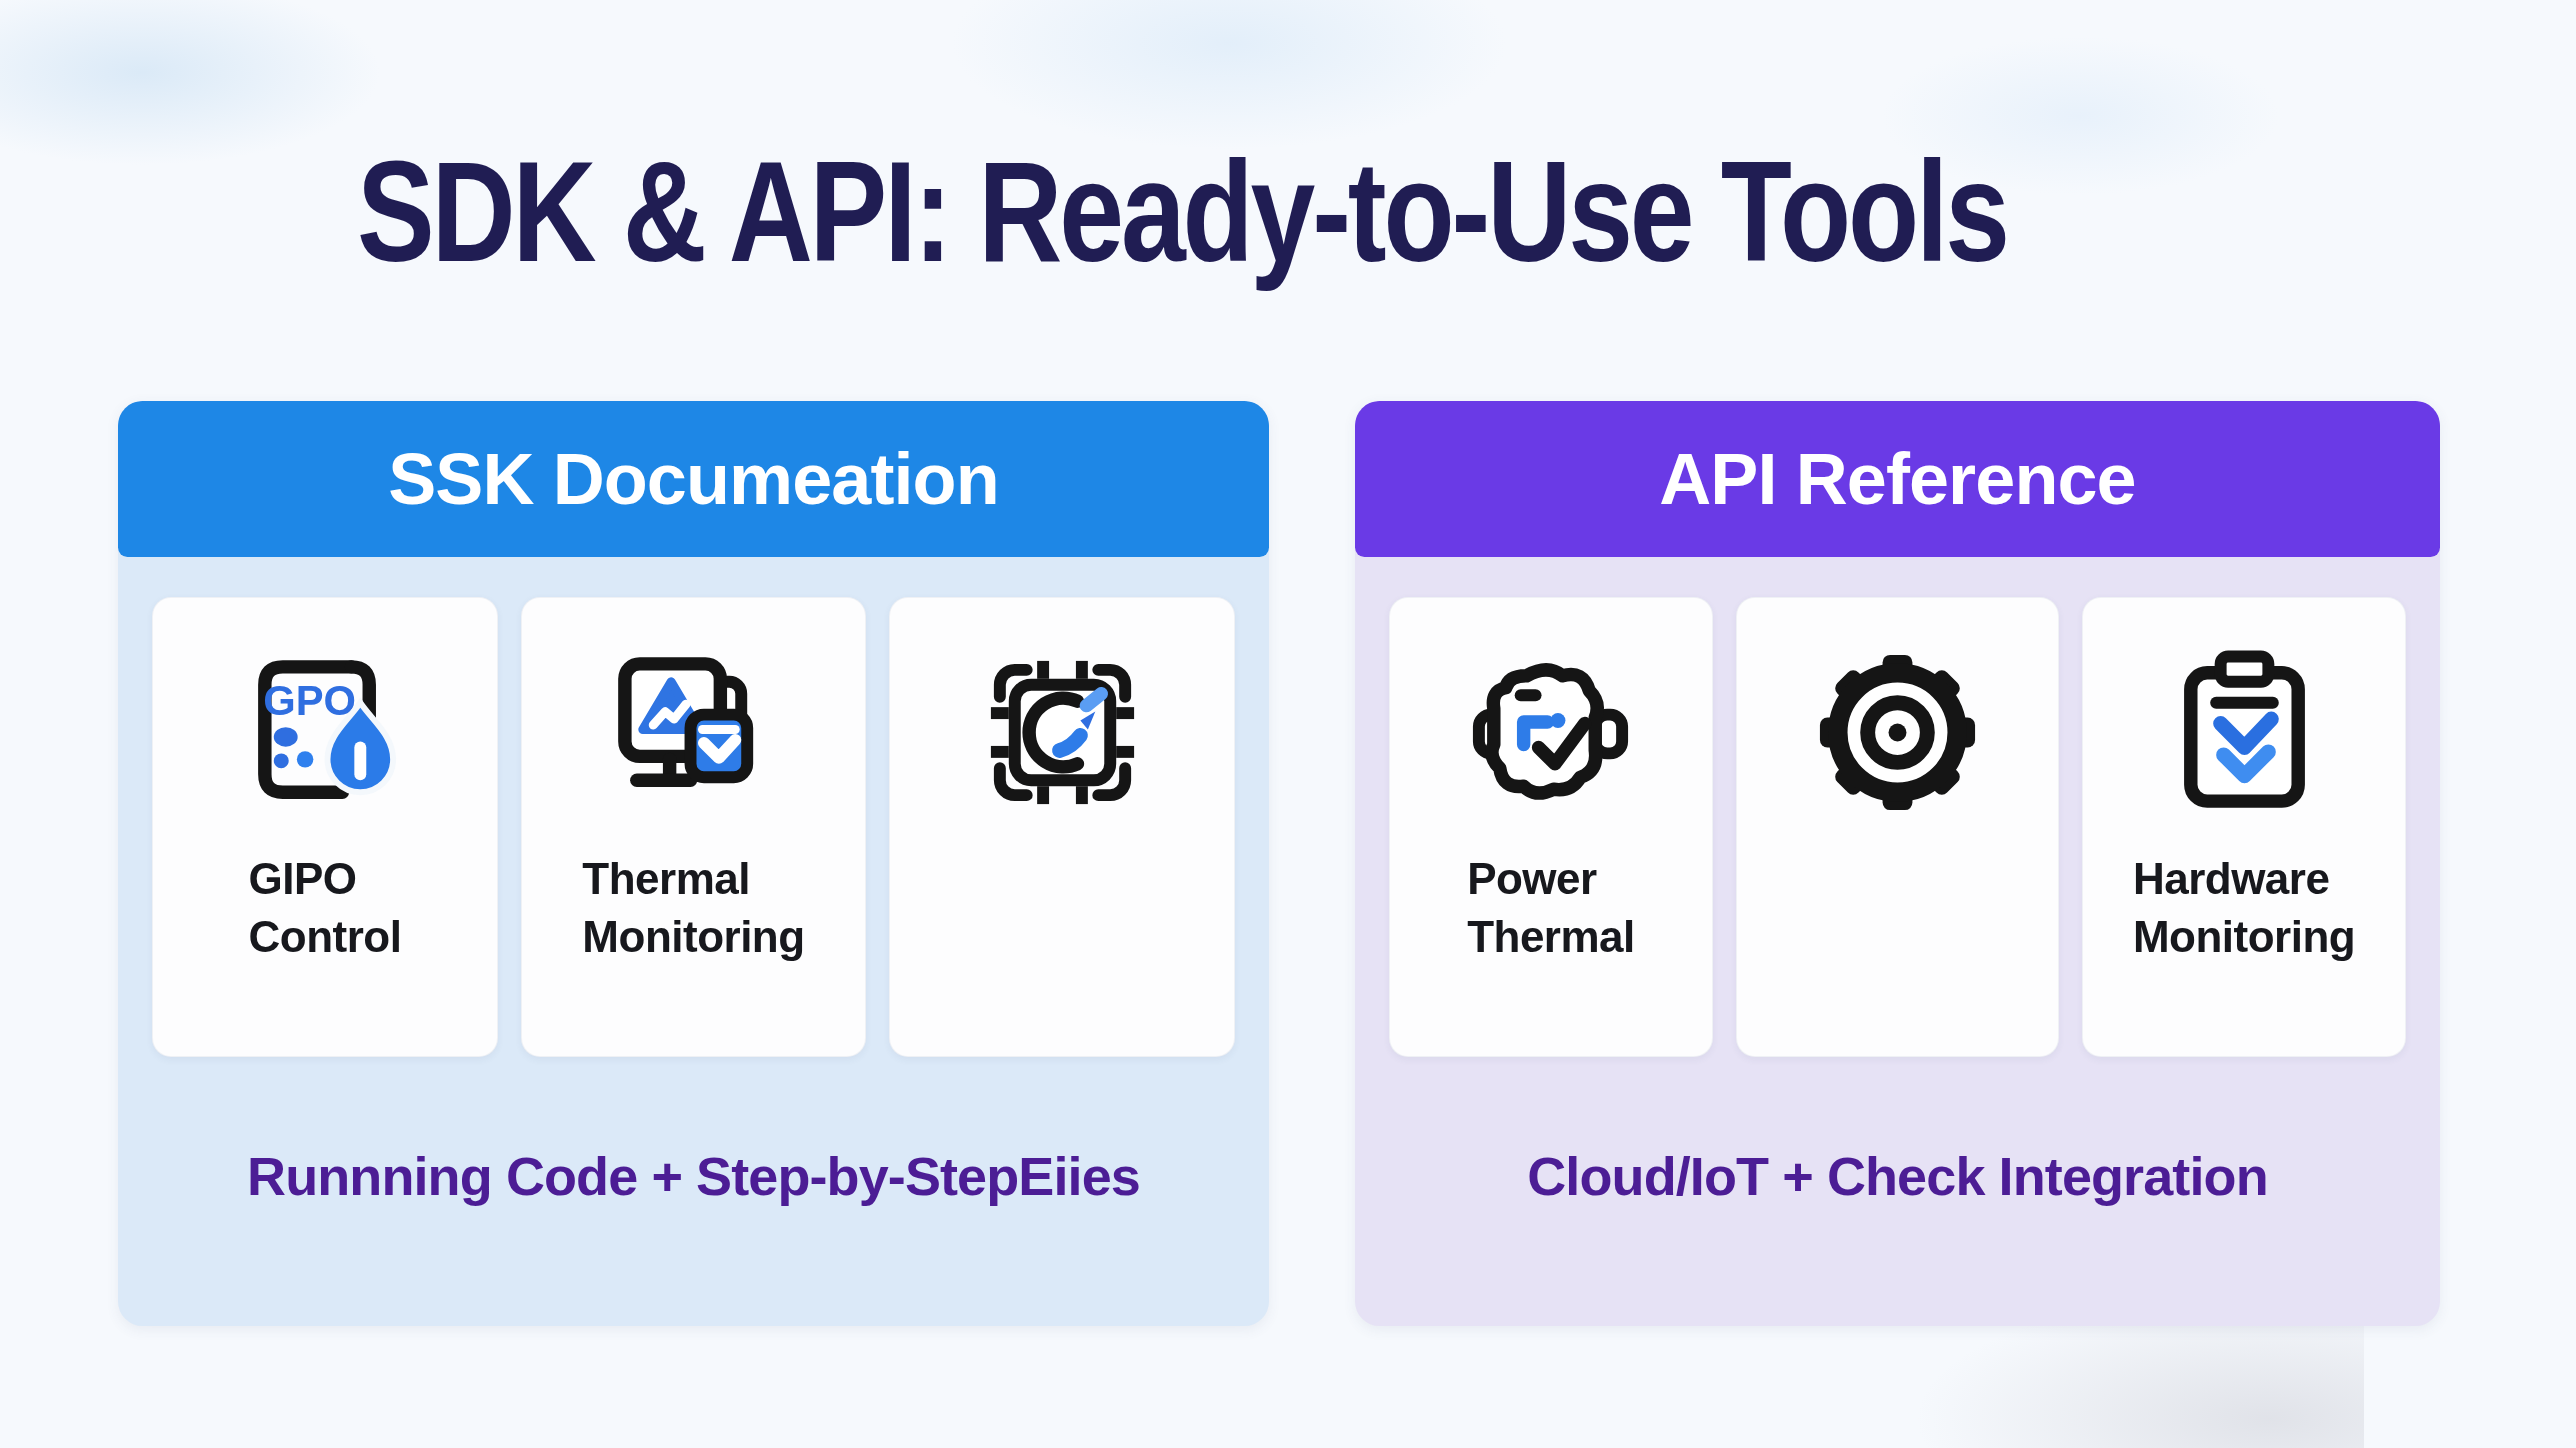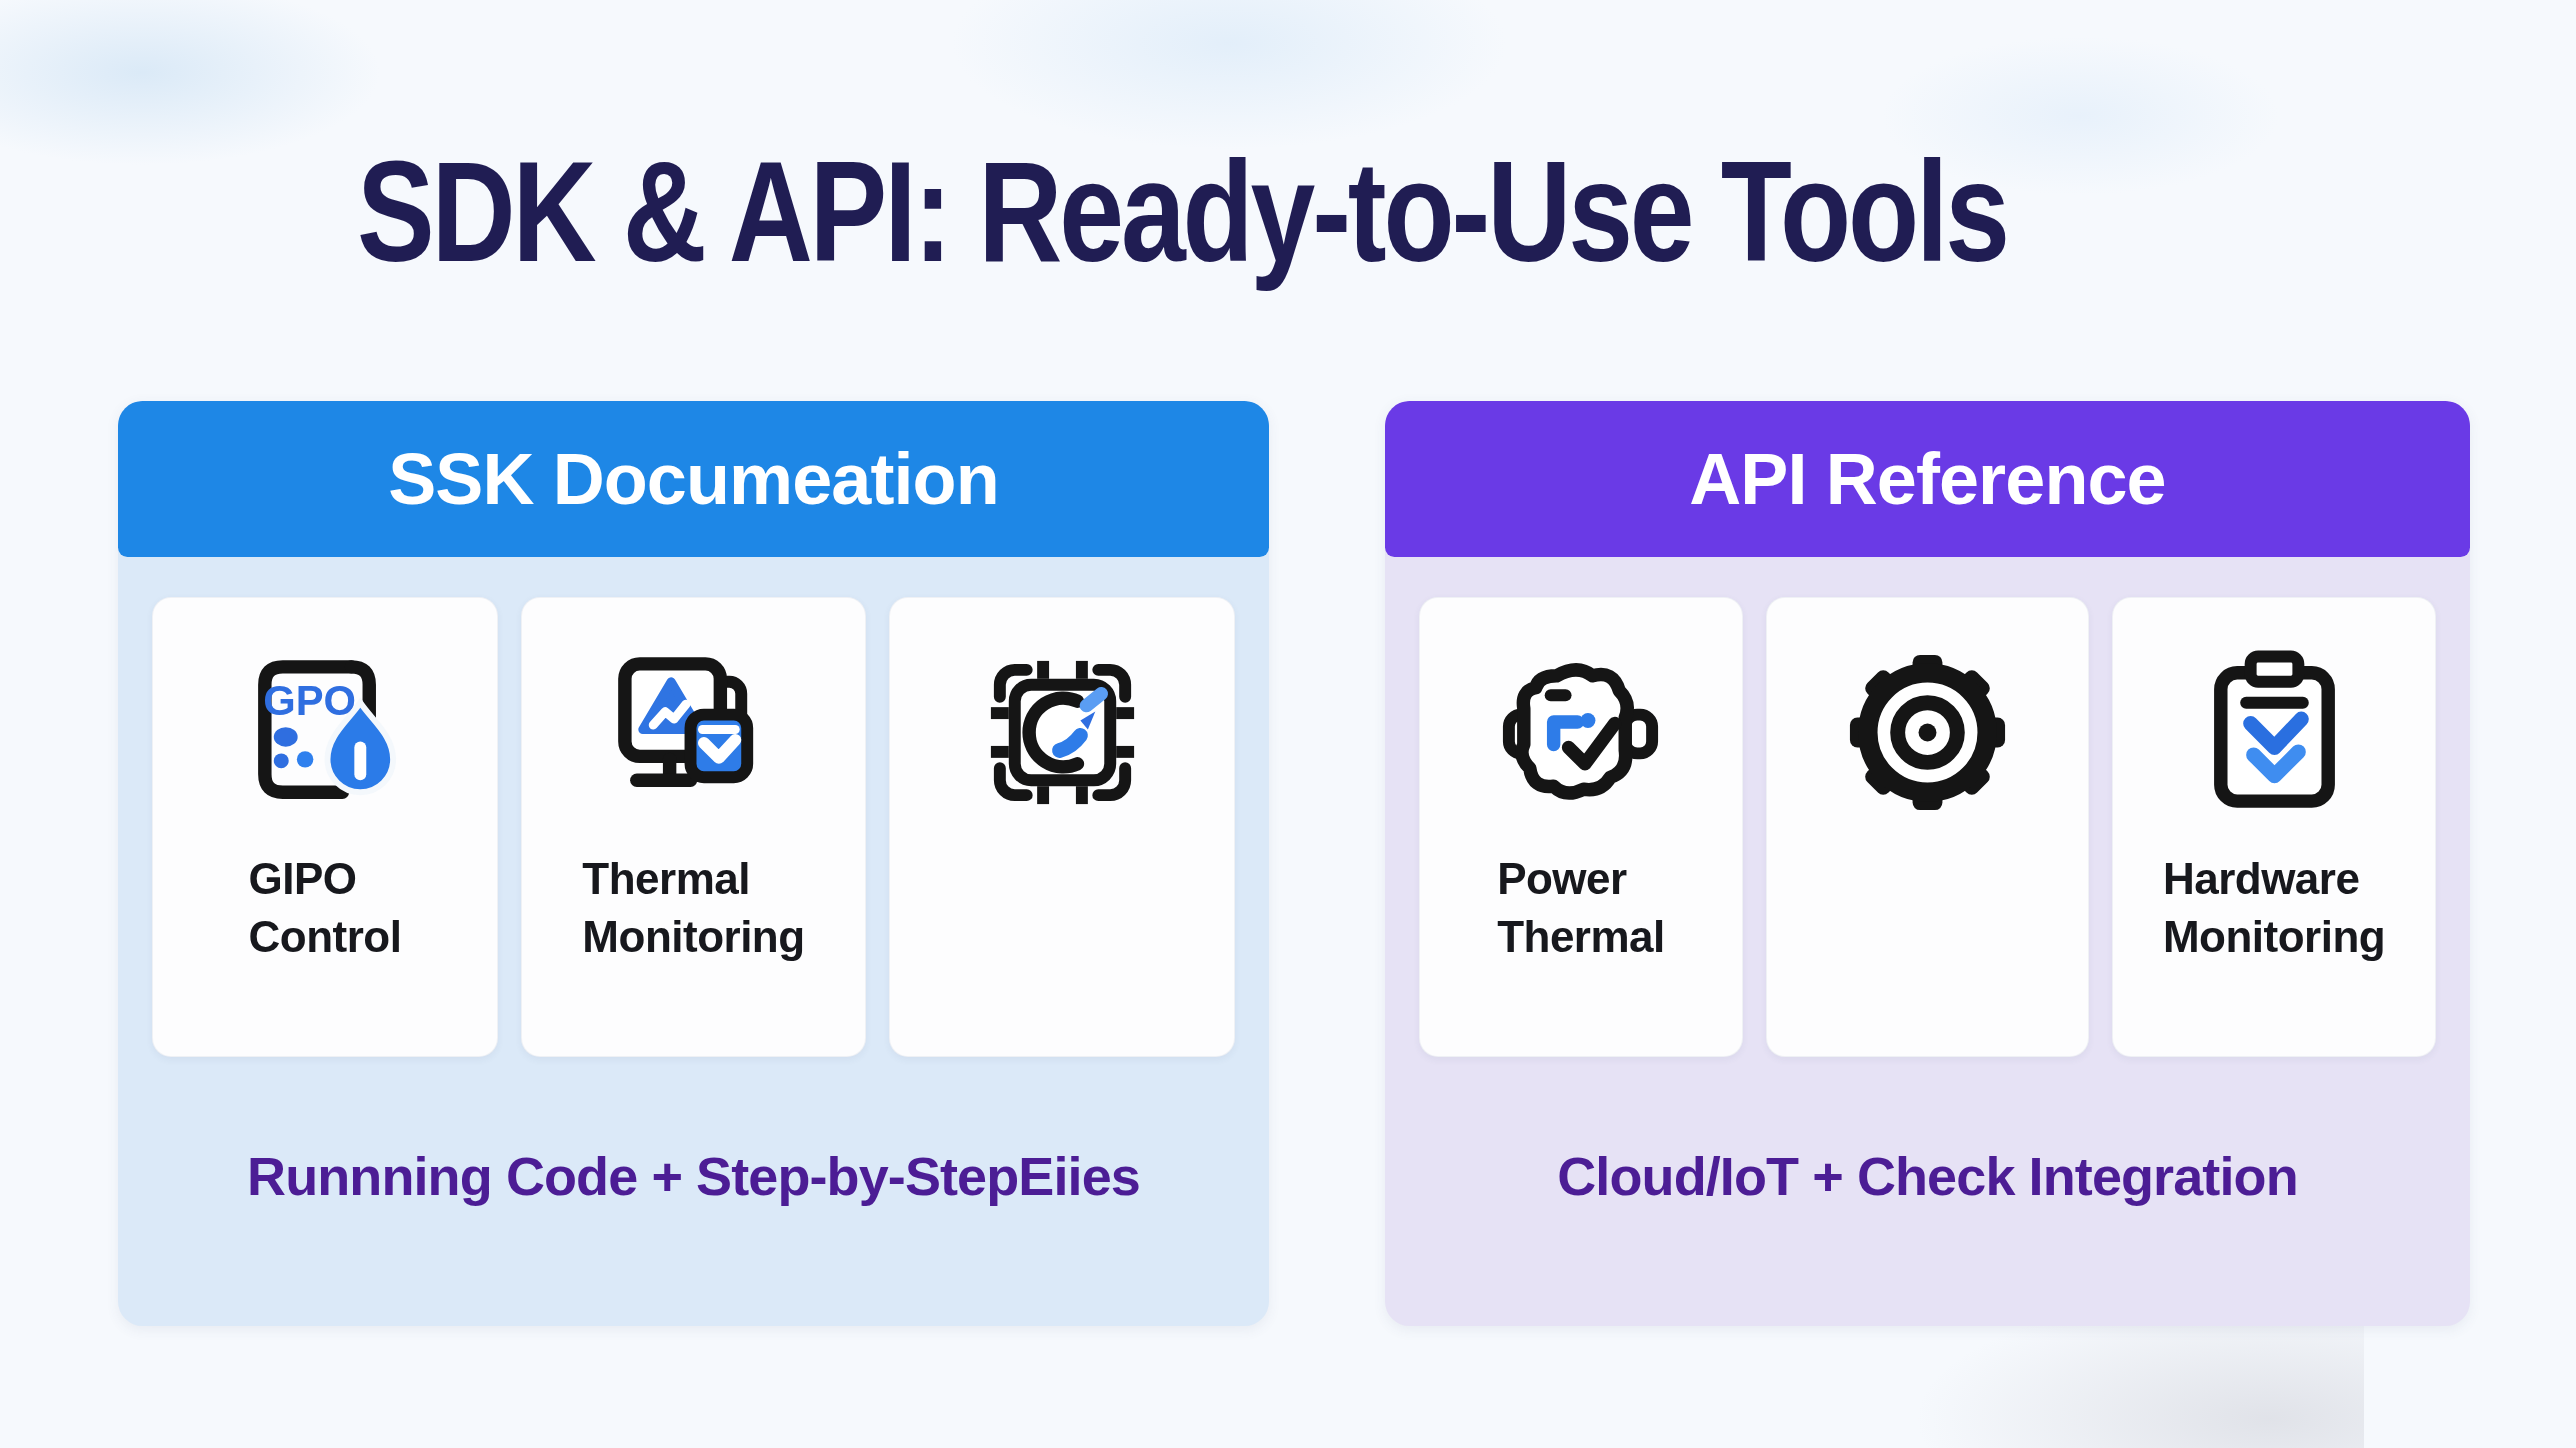--- a/index.html
+++ b/index.html
@@ -20,21 +20,21 @@
   }
   .title {
     position:absolute; top:130px; left:0; width:100%;
     text-align:center;
     font-size:142px; font-weight:800; letter-spacing:-3.8px;
     transform:scaleX(.82);
     line-height:1.15;
   }
   .panels {
     position:absolute; top:401px; left:118px;
-    display:flex; gap:116px; height:925px;
+    display:flex; gap:86px; height:925px;
   }
   .panel {
     display:flex; flex-direction:column;
     border-radius:24.5px; overflow:hidden;
     box-shadow:0 3.8px 13.2px rgba(60,80,120,.08);
   }
   .panel-sdk { width:1151px; }
   .panel-api { width:1085px; }
   .panel-header {
     height:156px; flex:0 0 156px;

